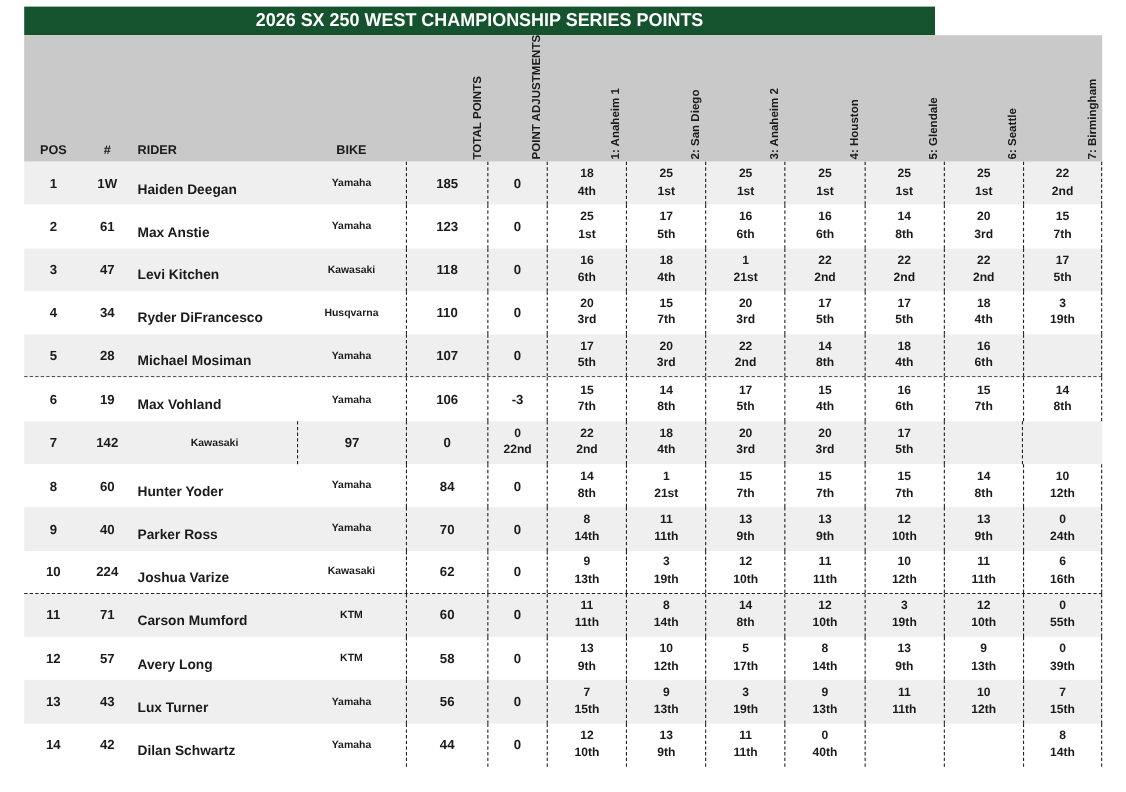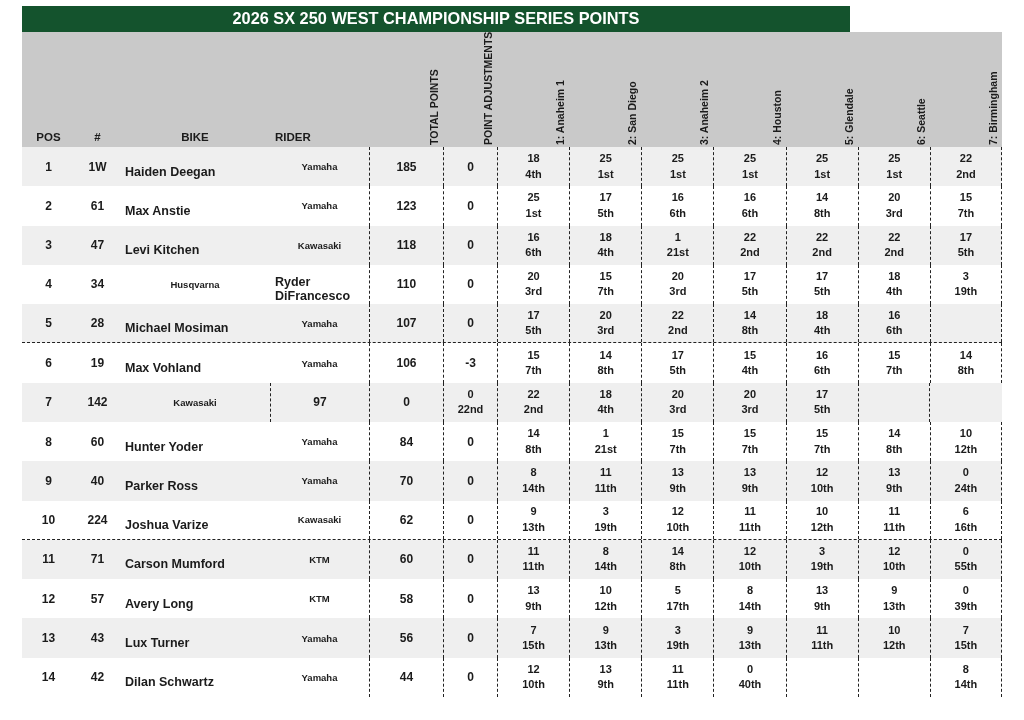--- a/index.html
+++ b/index.html
@@ -53,22 +53,22 @@
 
 <div class="page">
 
   <div class="titlebar">
     <span>2026 SX 250 WEST CHAMPIONSHIP SERIES POINTS</span>
   </div>
 
   <div class="header-row grid13">
     <div class="hcell center">POS</div>
     <div class="hcell center">#</div>
+    <div class="hcell left">RIDER</div>
     <div class="hcell center">BIKE</div>
-    <div class="hcell left">RIDER</div>
     <div class="vcell">
       <span class="vlabel">TOTAL POINTS</span>
     </div>
     <div class="vcell">
       <span class="vlabel">POINT ADJUSTMENTS</span>
     </div>
     <div class="vcell">
         <span class="vlabel">1: Anaheim 1</span>
       </div>
     <div class="vcell">
@@ -196,22 +196,22 @@
         <span>2nd</span>
       </div>
         <div class="cell c-dash c-round">
         <span>17</span>
         <span>5th</span>
       </div>
       </div>
       <div class="row grid13">
       <div class="cell">4</div>
       <div class="cell">34</div>
+      <div class="cell rider">Ryder DiFrancesco</div>
       <div class="cell bike">Husqvarna</div>
-      <div class="cell rider">Ryder DiFrancesco</div>
       <div class="cell c-dash">110</div>
       <div class="cell c-dash">0</div>
       <div class="cell c-dash c-round">
         <span>20</span>
         <span>3rd</span>
       </div>
     <div class="cell c-dash c-round">
         <span>15</span>
         <span>7th</span>
       </div>

